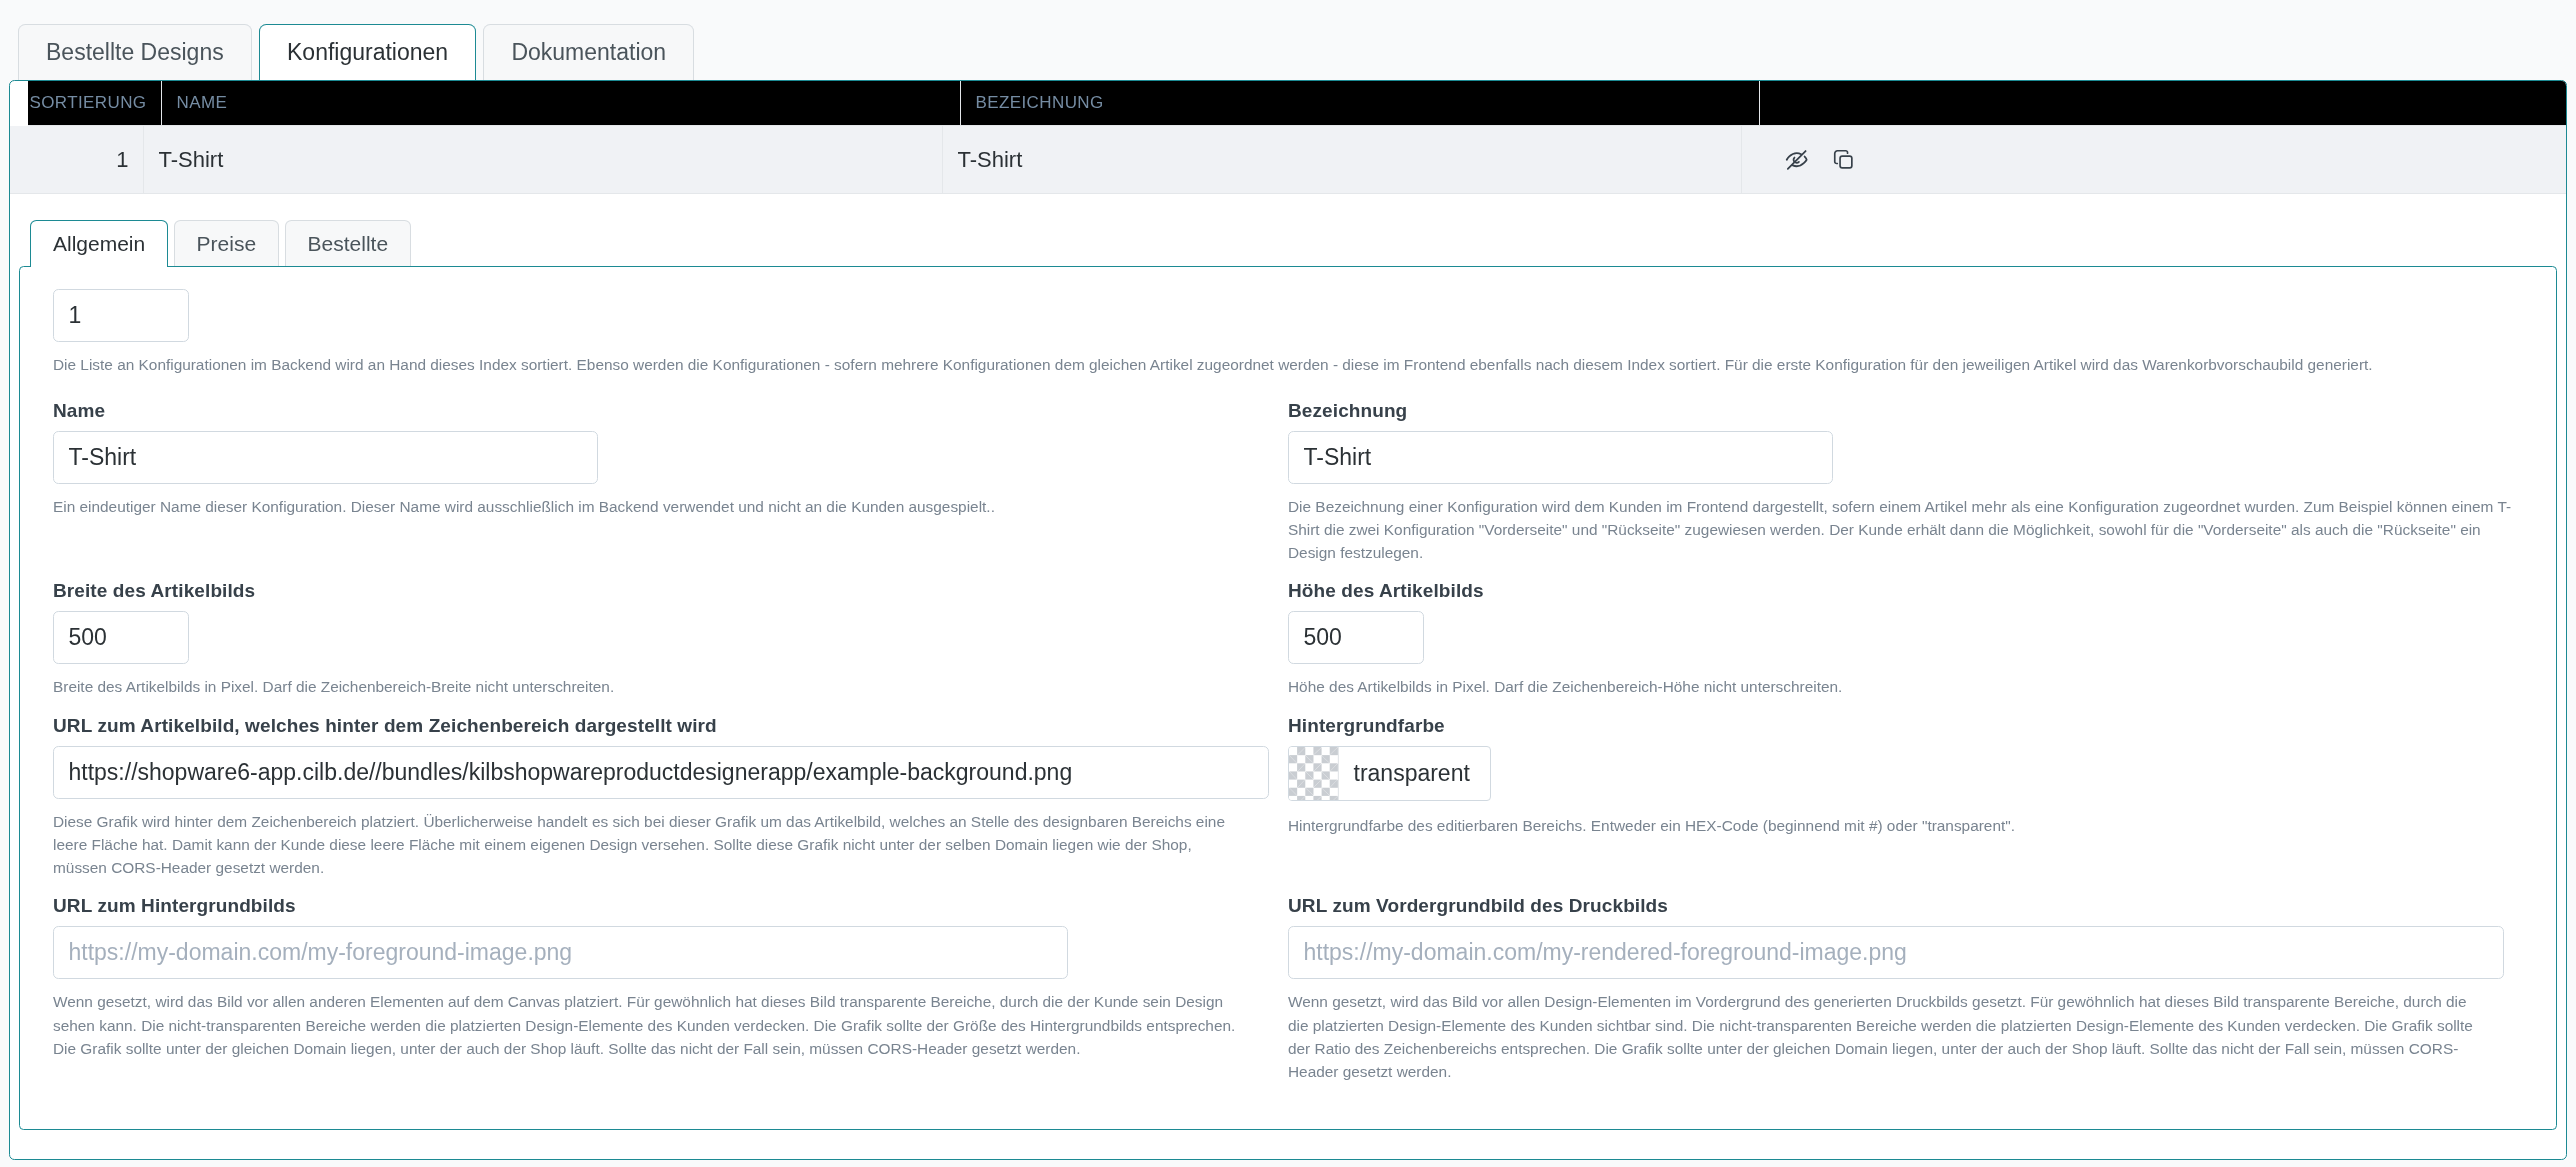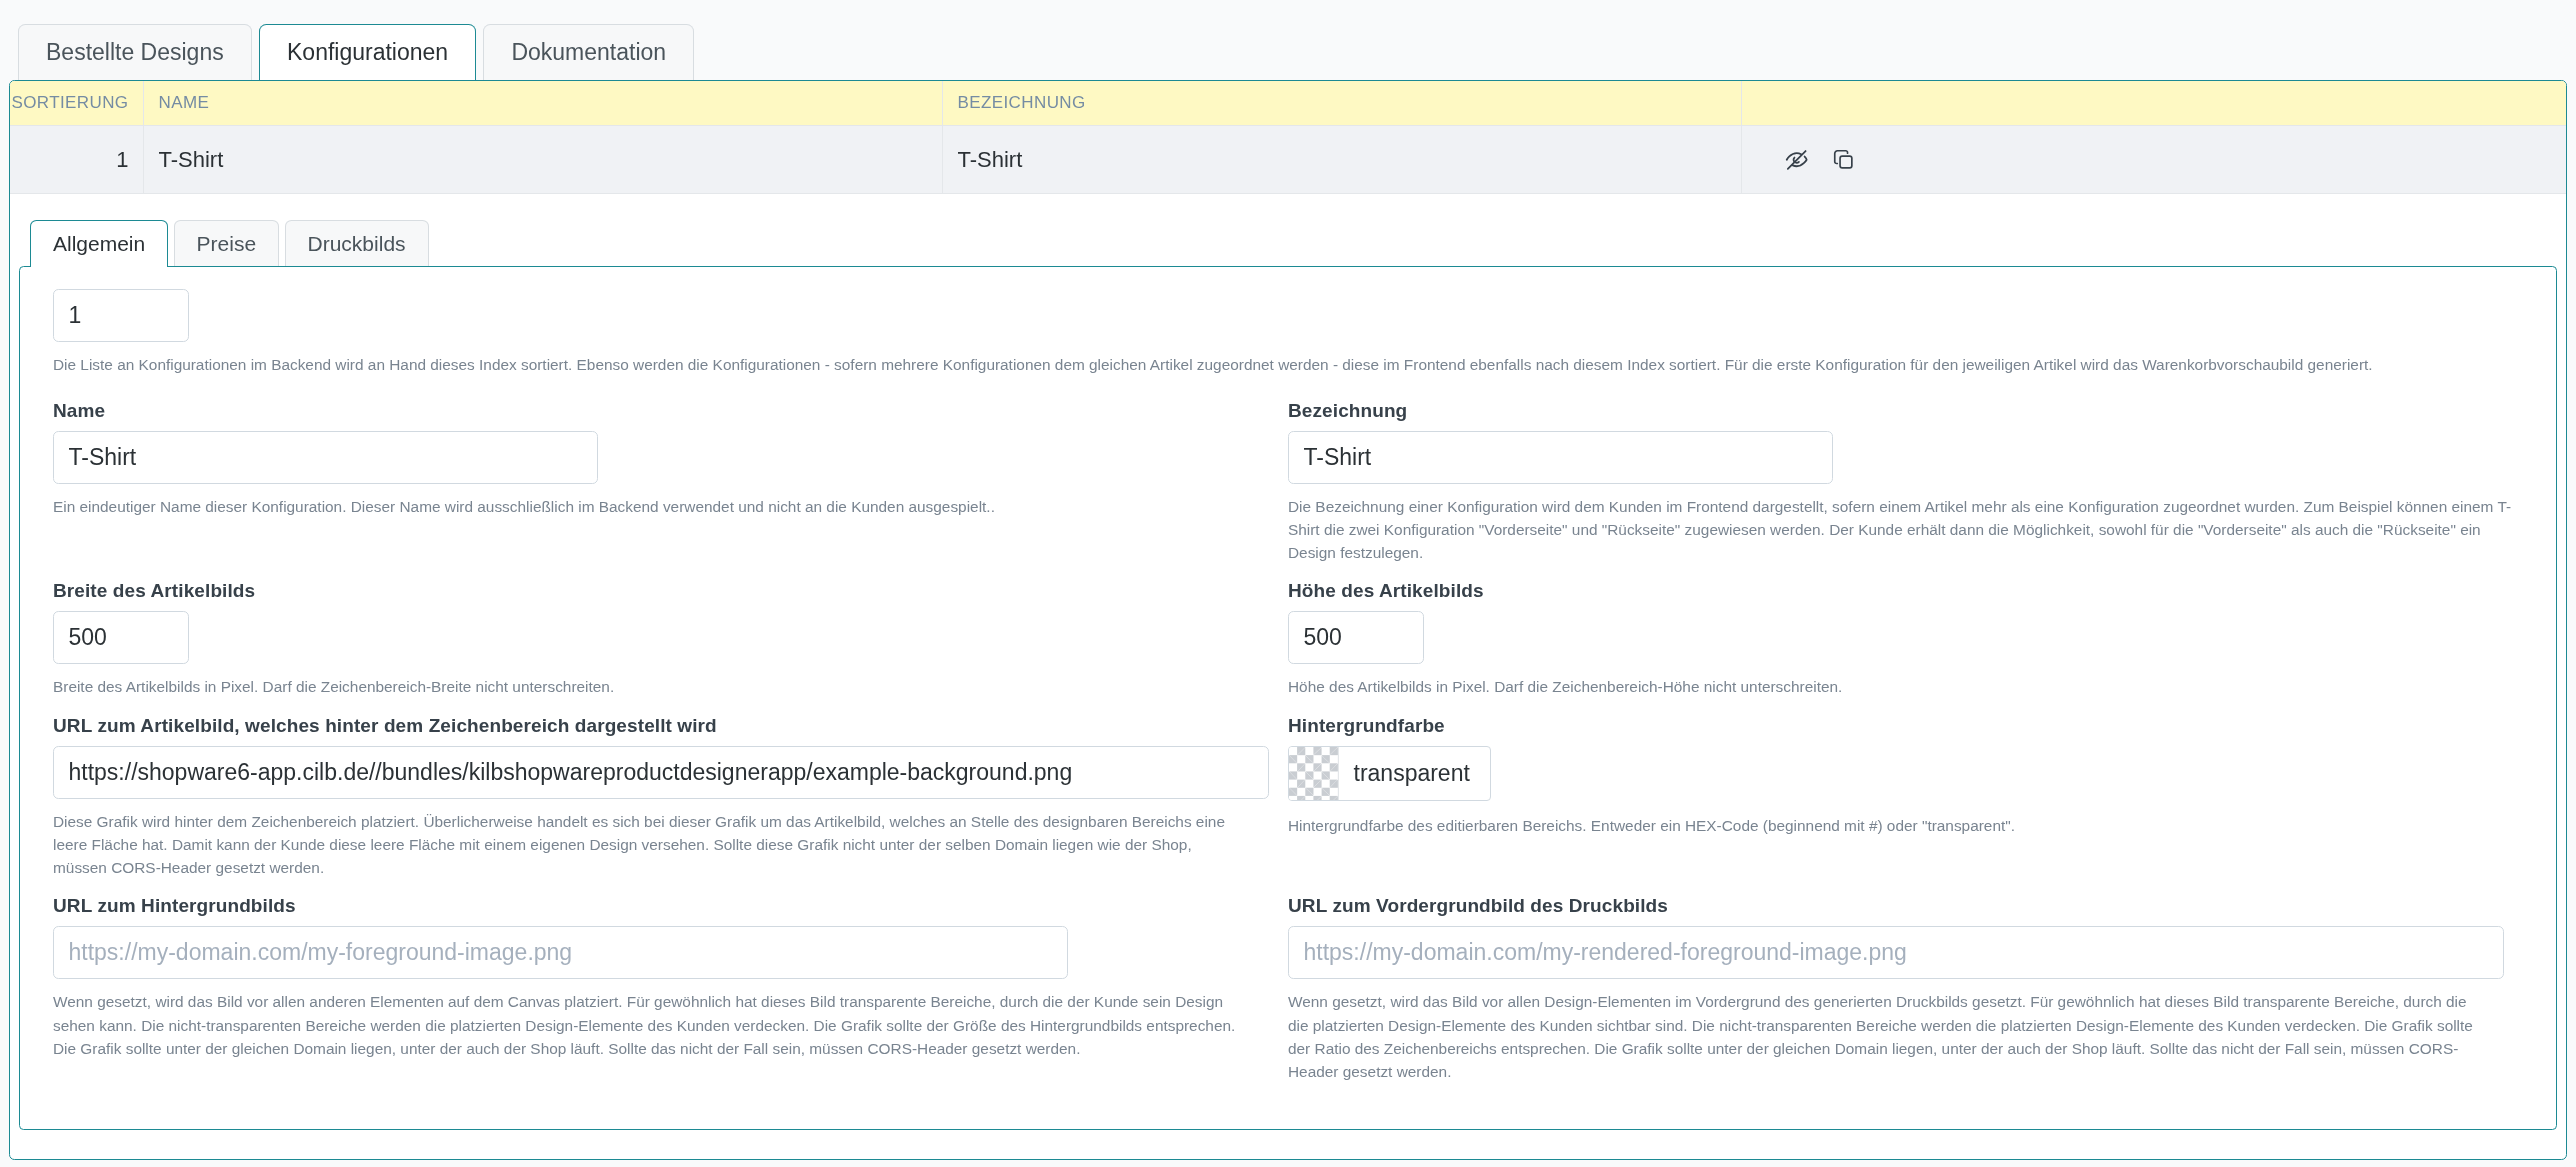--- a/index.html
+++ b/index.html
@@ -67,21 +67,22 @@
 
   
   .grid {
     border-bottom: 0.9px solid #e4e7ea;
   }
   .grid-head {
     display: flex;
     height: 44px;
     align-items: center;
     border-bottom: 0.9px solid #e4e7ea;
-    background: #fef9c3;
+    background: #000000;
+    margin-left: 18px;
   }
   .grid-head .cell {
     font-size: 17px;
     letter-spacing: 0.4px;
     color: #758ca3;
     text-transform: uppercase;
     box-sizing: border-box;
     height: 44px;
     display: flex;
     align-items: center;
@@ -278,21 +279,21 @@
   </div>
 
   <div class="inner-tabs">
     <div class="itab active">
       <span>Allgemein</span>
     </div>
     <div class="itab">
       <span>Preise</span>
     </div>
     <div class="itab">
-      <span>Druckbilds</span>
+      <span>Bestellte</span>
     </div>
   </div>
 
   <div class="panel">
 
     <div class="block">
       <div class="input w-small">1</div>
       <div class="hint" style="max-width:2451px">Die Liste an Konfigurationen im Backend wird an Hand dieses Index sortiert. Ebenso werden die Konfigurationen - sofern mehrere Konfigurationen dem gleichen Artikel zugeordnet werden - diese im Frontend ebenfalls nach diesem Index sortiert. Für die erste Konfiguration für den jeweiligen Artikel wird das Warenkorbvorschaubild generiert.</div>
     </div>
 

